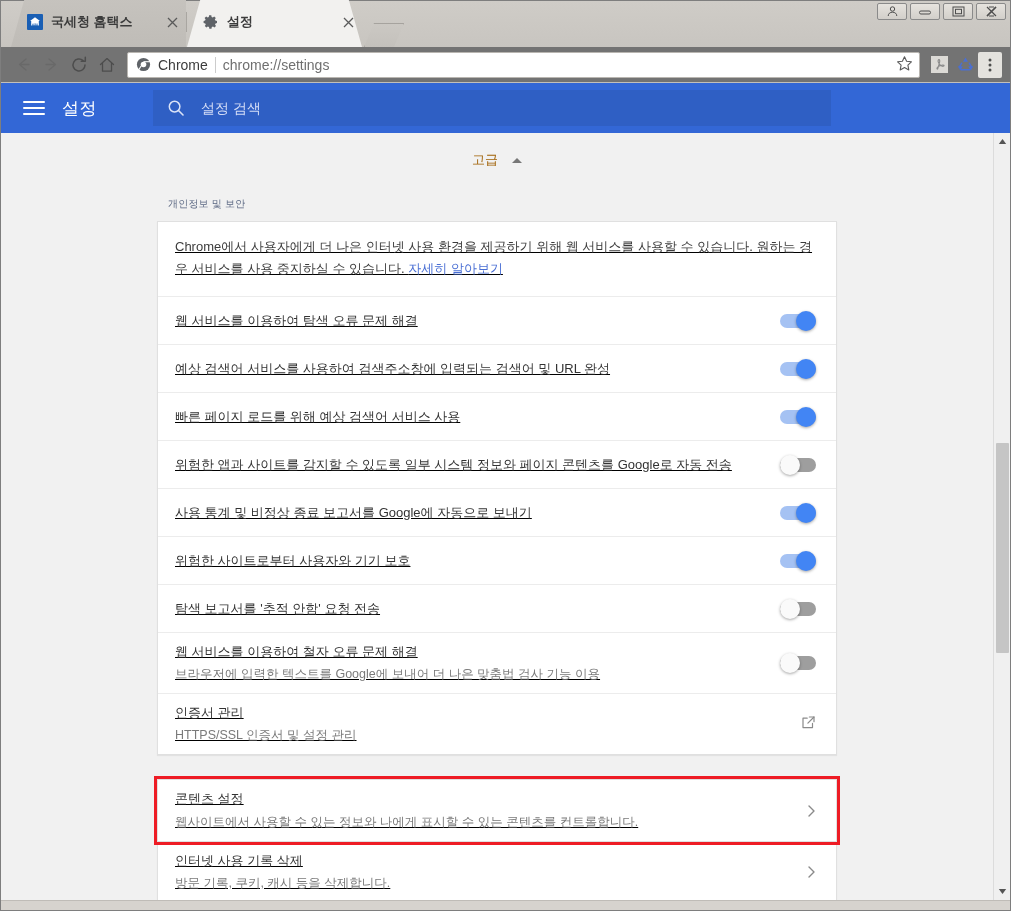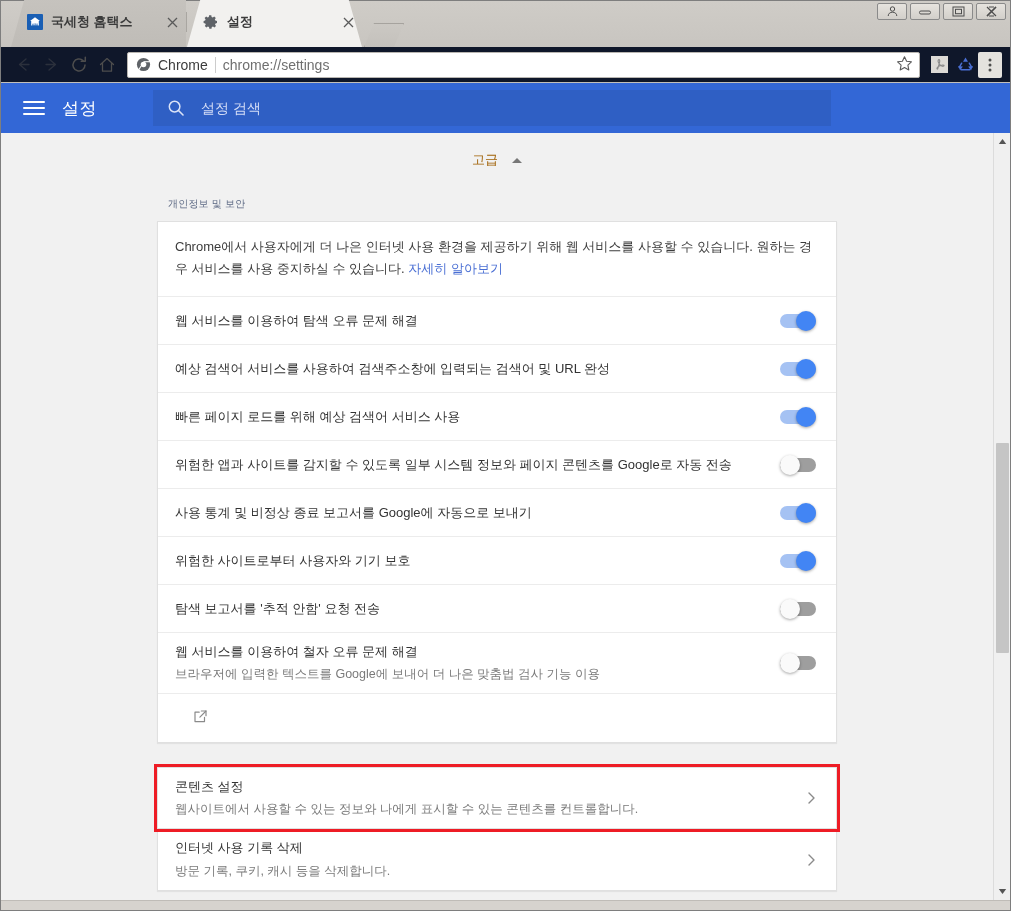--- a/index.html
+++ b/index.html
@@ -96,21 +96,21 @@
     width: 100%; height: 100%;
     background: linear-gradient(#cbc8c3, #c4c1bc);
     border: 1px solid #a6a39e;
     border-bottom: none;
     clip-path: polygon(10px 0, 100% 0, calc(100% - 10px) 100%, 0 100%);
   }
 
   
   .toolbar {
     height: 36px; flex: none;
-    background: #0f172a;
+    background: #737373;
     border-bottom: 1px solid #c3c0bb;
     display: flex; align-items: center;
     padding: 0 8px; gap: 0;
   }
   .navbtn {
     width: 28px; height: 28px;
     display: flex; align-items: center; justify-content: center;
     cursor: pointer;
   }
   .navbtn.disabled { opacity: .38; }
@@ -209,20 +209,21 @@
     background: #fff;
     border: 1px solid #e0e0e0;
     box-shadow: 0 1px 1px rgba(0,0,0,.06);
   }
   .row {
     display: flex; align-items: center;
     padding: 0 20px 0 17px;
     min-height: 48px;
     border-bottom: 1px solid #ececec;
     position: relative;
+    text-decoration: underline;
   }
   .row:last-child { border-bottom: none; }
   .row-text { flex: 1 1 auto; padding: 9px 0; }
   .row-title { font-size: 13px; color: #333; line-height: 1.55; }
   .row-sub { font-size: 12.5px; color: #7a7a7a; line-height: 1.6; margin-top: 2px; }
   .intro-row { padding: 14px 20px 16px 17px; align-items: flex-start; }
   .intro-text { font-size: 13px; color: #3c3c3c; line-height: 1.7; }
   .link { color: #4a6fd4; cursor: pointer; }
 
   
@@ -524,20 +525,24 @@
               <div class="row-title">웹 서비스를 이용하여 철자 오류 문제 해결</div>
               <div class="row-sub">브라우저에 입력한 텍스트를 Google에 보내어 더 나은 맞춤법 검사 기능 이용</div>
             </div>
             <div class="toggle off">
               <div class="track"></div>
               <div class="knob"></div>
             </div>
           </div>
 
           <div class="row">
+            <div class="row-text">
+              <div class="row-title">인증서 관리</div>
+              <div class="row-sub">HTTPS/SSL 인증서 및 설정 관리</div>
+            </div>
             <span class="ext-link-icon">
               <svg width="15" height="15" viewBox="0 0 15 15">
                 <path d="M11.5 8.4 V12.6 H2 V3.2 H6.2" fill="none" stroke="#8a8a8a" stroke-width="1.2" stroke-linecap="round" stroke-linejoin="round"></path>
                 <path d="M8.3 2 H13 V6.7" fill="none" stroke="#8a8a8a" stroke-width="1.2" stroke-linecap="round" stroke-linejoin="round"></path>
                 <path d="M13 2 L6.9 8.1" stroke="#8a8a8a" stroke-width="1.2" stroke-linecap="round"></path>
               </svg>
             </span>
           </div>
         </div>
 

